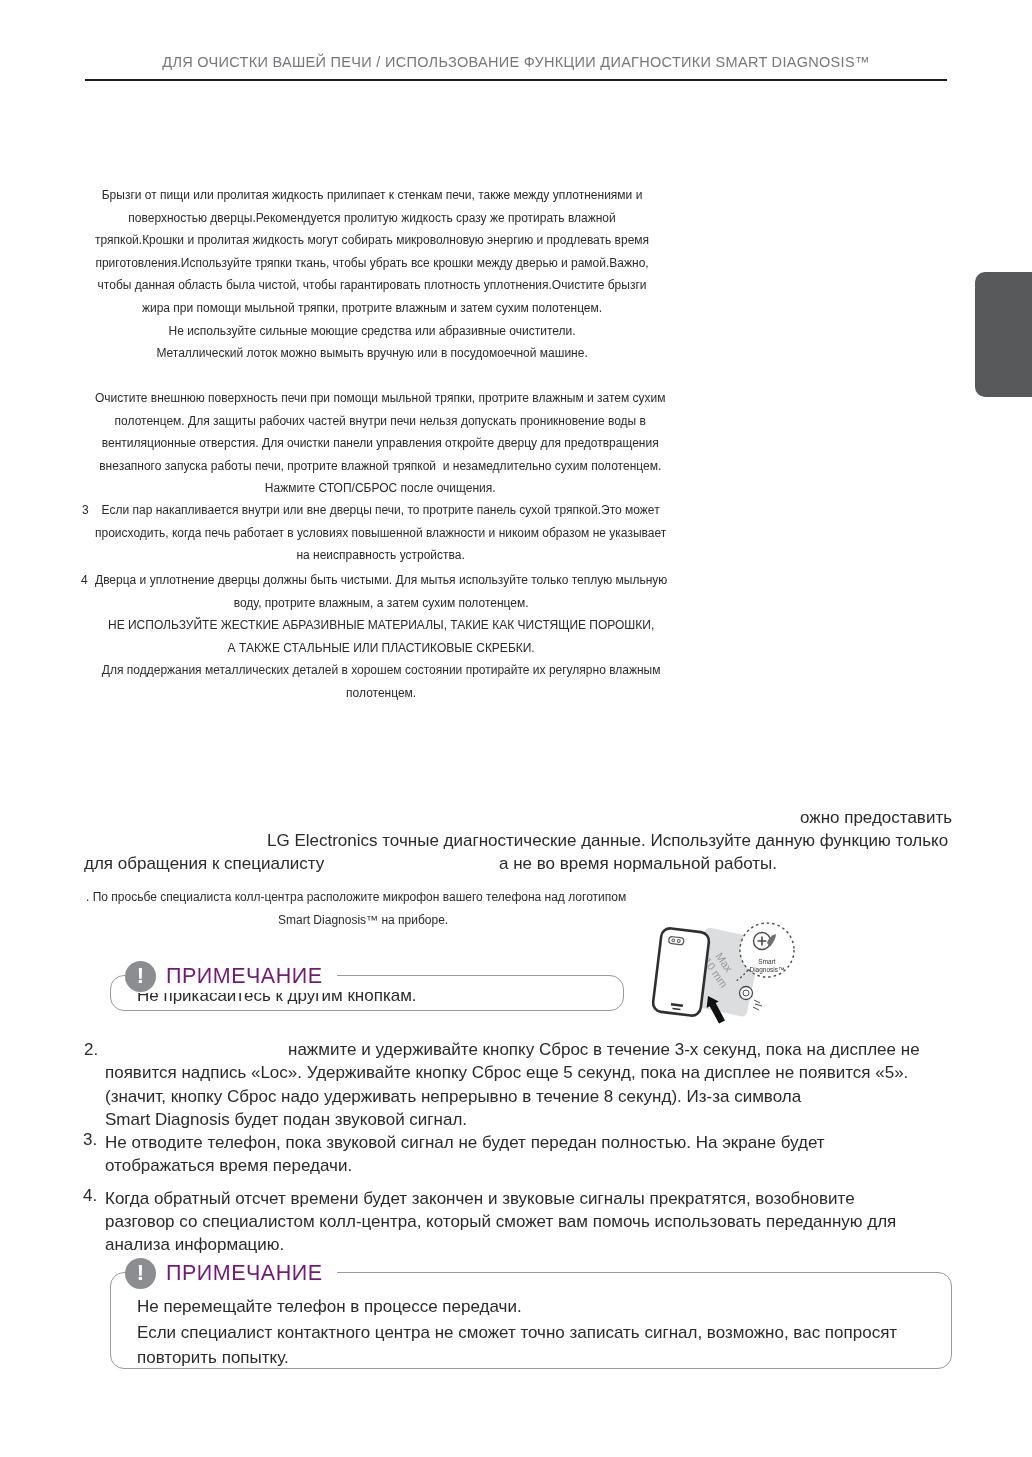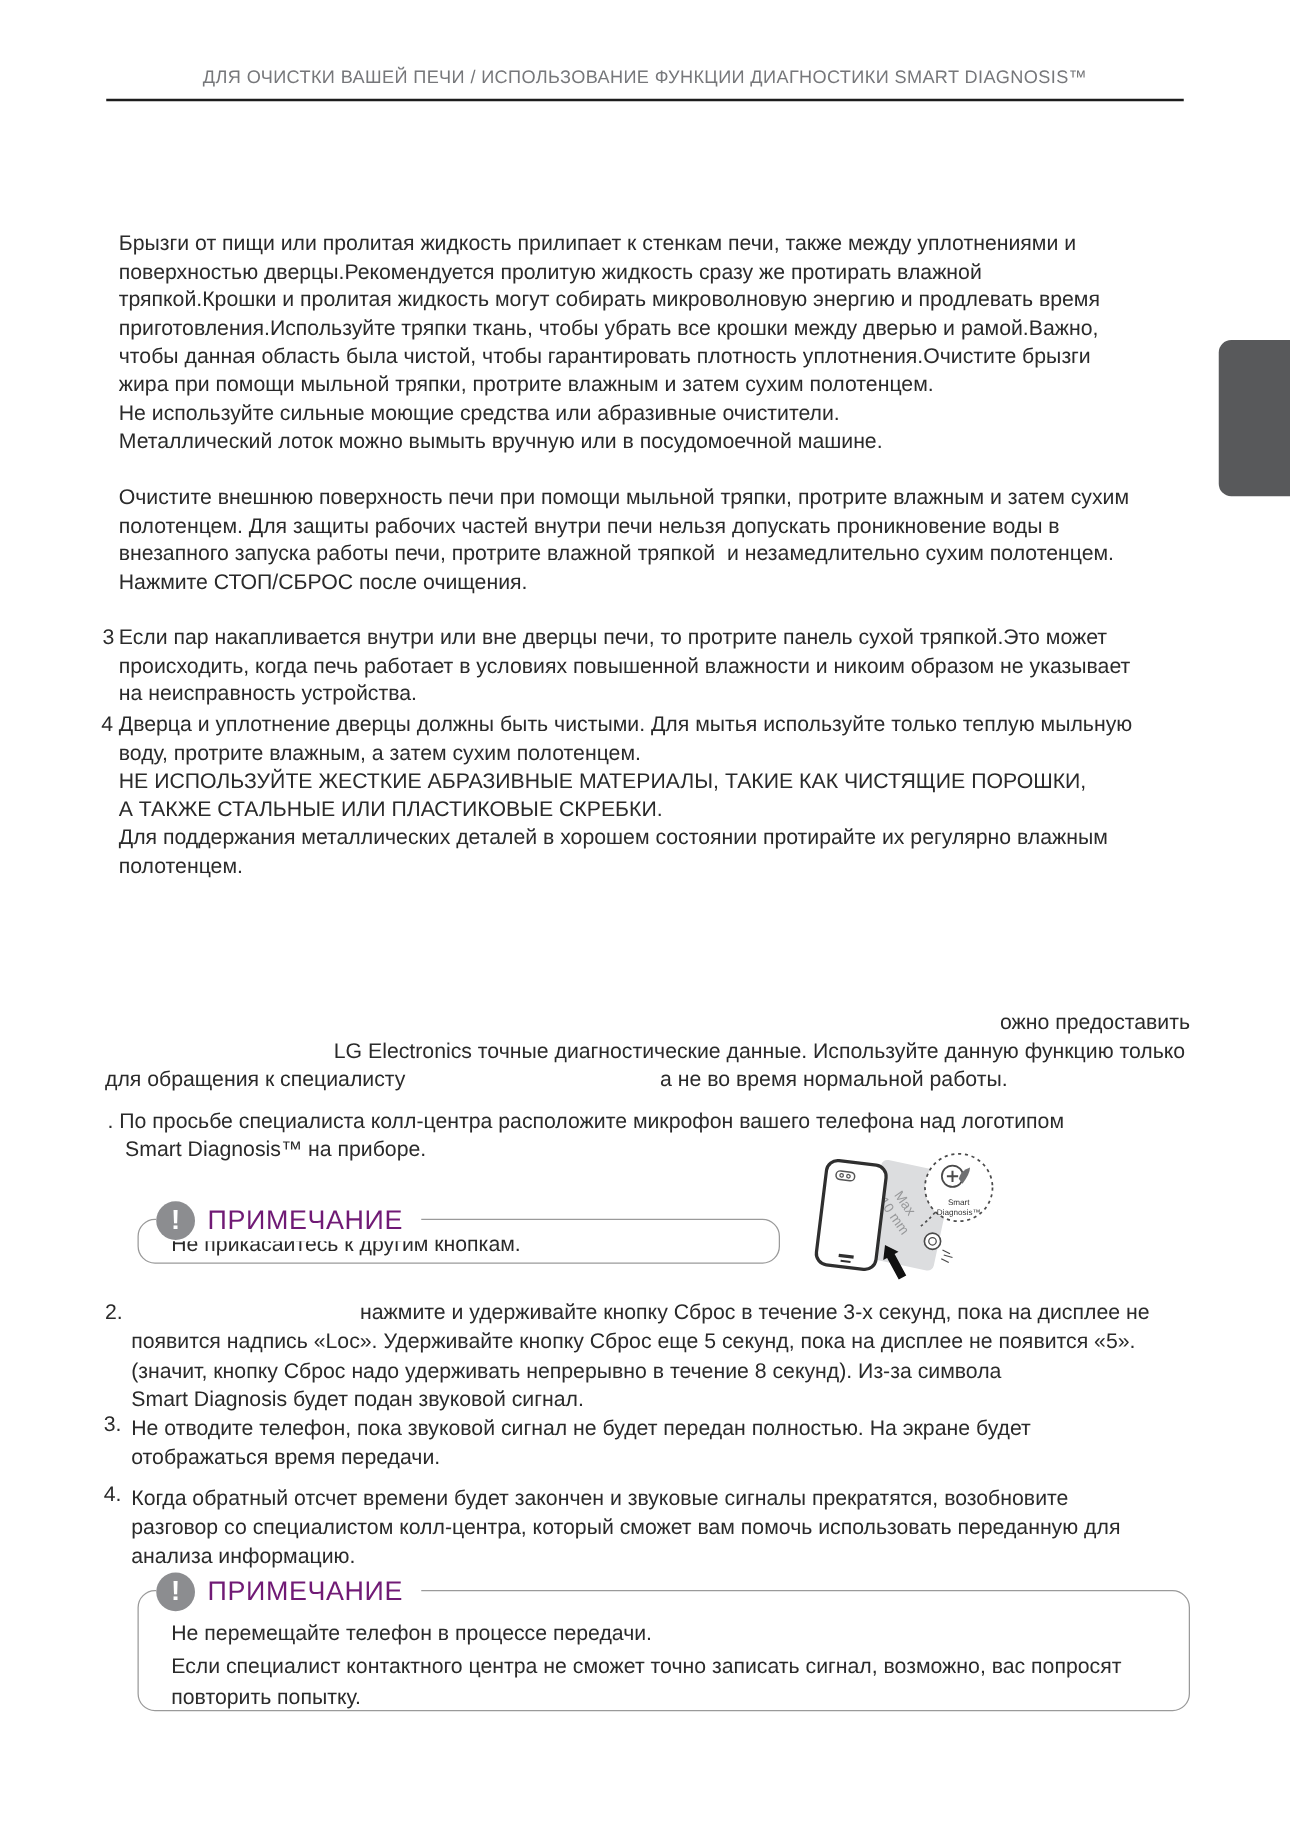--- a/index.html
+++ b/index.html
@@ -11,21 +11,21 @@
   
   .hdr-title {
     position:absolute; top:54px; left:0; width:100%; text-align:center;
     font-size:14.5px; letter-spacing:0.3px; color:#76777a;
   }
   .hdr-rule { position:absolute; top:79px; left:85px; width:862px; height:2px; background:#1c1c1c; }
   
   .side-tab { position:absolute; left:975px; top:272px; width:57px; height:125px;
     background:#58595b; border-radius:10px 0 0 10px; }
   
-  .tblock { position:absolute; font-size:17px; line-height:22.6px; }
+  .tblock { position:absolute; font-size:12px; line-height:22.6px;text-align:center; }
   .num { position:absolute; }
   
   .frag { position:absolute; font-size:17px; white-space:pre; }
   
   .notebox { position:absolute; border:1.6px solid #9a9a9a; border-radius:14px; background:#fff; }
   .note-head { position:absolute; top:-17px; left:14px; display:flex; align-items:center;
     background:#ffffff; padding:0 14px 0 0; height:34px; }
   .note-icon { width:31px; height:31px; border-radius:50%; background:#8c8d90; color:#ffffff;
     display:flex; align-items:center; justify-content:center; font-size:22px; font-weight:bold;
     margin-right:10px; flex:0 0 auto; }
@@ -51,20 +51,21 @@
     <span class="line">приготовления.Используйте тряпки ткань, чтобы убрать все крошки между дверью и рамой.Важно,</span>
     <span class="line">чтобы данная область была чистой, чтобы гарантировать плотность уплотнения.Очистите брызги</span>
     <span class="line">жира при помощи мыльной тряпки, протрите влажным и затем сухим полотенцем.</span>
     <span class="line">Не используйте сильные моющие средства или абразивные очистители.</span>
     <span class="line">Металлический лоток можно вымыть вручную или в посудомоечной машине.</span>
   </div>
 
   <div class="tblock" style="left:95px; top:387px;">
     <span class="line">Очистите внешнюю поверхность печи при помощи мыльной тряпки, протрите влажным и затем сухим</span>
     <span class="line">полотенцем. Для защиты рабочих частей внутри печи нельзя допускать проникновение воды в</span>
+    <span class="line">вентиляционные отверстия. Для очистки панели управления откройте дверцу для предотвращения</span>
     <span class="line">внезапного запуска работы печи, протрите влажной тряпкой  и незамедлительно сухим полотенцем.</span>
     <span class="line">Нажмите СТОП/СБРОС после очищения.</span>
   </div>
 
   <div class="tblock" style="left:95px; top:499px;">
     <span class="num" style="left:-13px; top:0;">3</span>
     <span class="line">Если пар накапливается внутри или вне дверцы печи, то протрите панель сухой тряпкой.Это может</span>
     <span class="line">происходить, когда печь работает в условиях повышенной влажности и никоим образом не указывает</span>
     <span class="line">на неисправность устройства.</span>
   </div>
@@ -75,21 +76,21 @@
     <span class="line">воду, протрите влажным, а затем сухим полотенцем.</span>
     <span class="line">НЕ ИСПОЛЬЗУЙТЕ ЖЕСТКИЕ АБРАЗИВНЫЕ МАТЕРИАЛЫ, ТАКИЕ КАК ЧИСТЯЩИЕ ПОРОШКИ,</span>
     <span class="line">А ТАКЖЕ СТАЛЬНЫЕ ИЛИ ПЛАСТИКОВЫЕ СКРЕБКИ.</span>
     <span class="line">Для поддержания металлических деталей в хорошем состоянии протирайте их регулярно влажным</span>
     <span class="line">полотенцем.</span>
   </div>
 
   <span class="frag" style="left:800px; top:808px;">ожно предоставить</span>
   <span class="frag" style="left:267px; top:831px;">LG Electronics точные диагностические данные. Используйте данную функцию только</span>
   <span class="frag" style="left:84px; top:854px;">для обращения к специалисту</span>
-  <span class="frag" style="left:528px; top:854px;">а не во время нормальной работы.</span>
+  <span class="frag" style="left:499px; top:854px;">а не во время нормальной работы.</span>
 
   <div class="tblock" style="left:86px; top:886px;">
     <span class="line">. По просьбе специалиста колл-центра расположите микрофон вашего телефона над логотипом</span>
     <span class="line" style="margin-left:14px;">Smart Diagnosis™ на приборе.</span>
   </div>
 
   <svg style="position:absolute; left:615px; top:912px;" width="200" height="118" viewBox="0 0 200 118">
 
     <g transform="rotate(12 110 60)">
       <rect x="82" y="20" width="58" height="80" rx="5" fill="#dcdddf"></rect>

